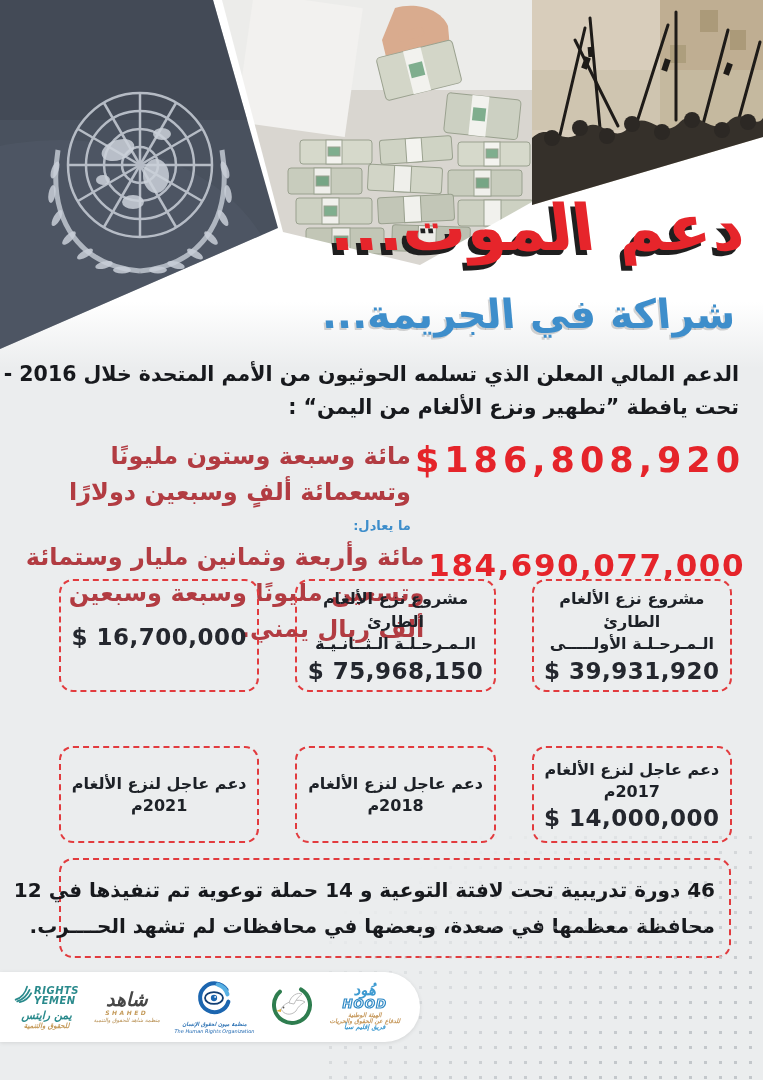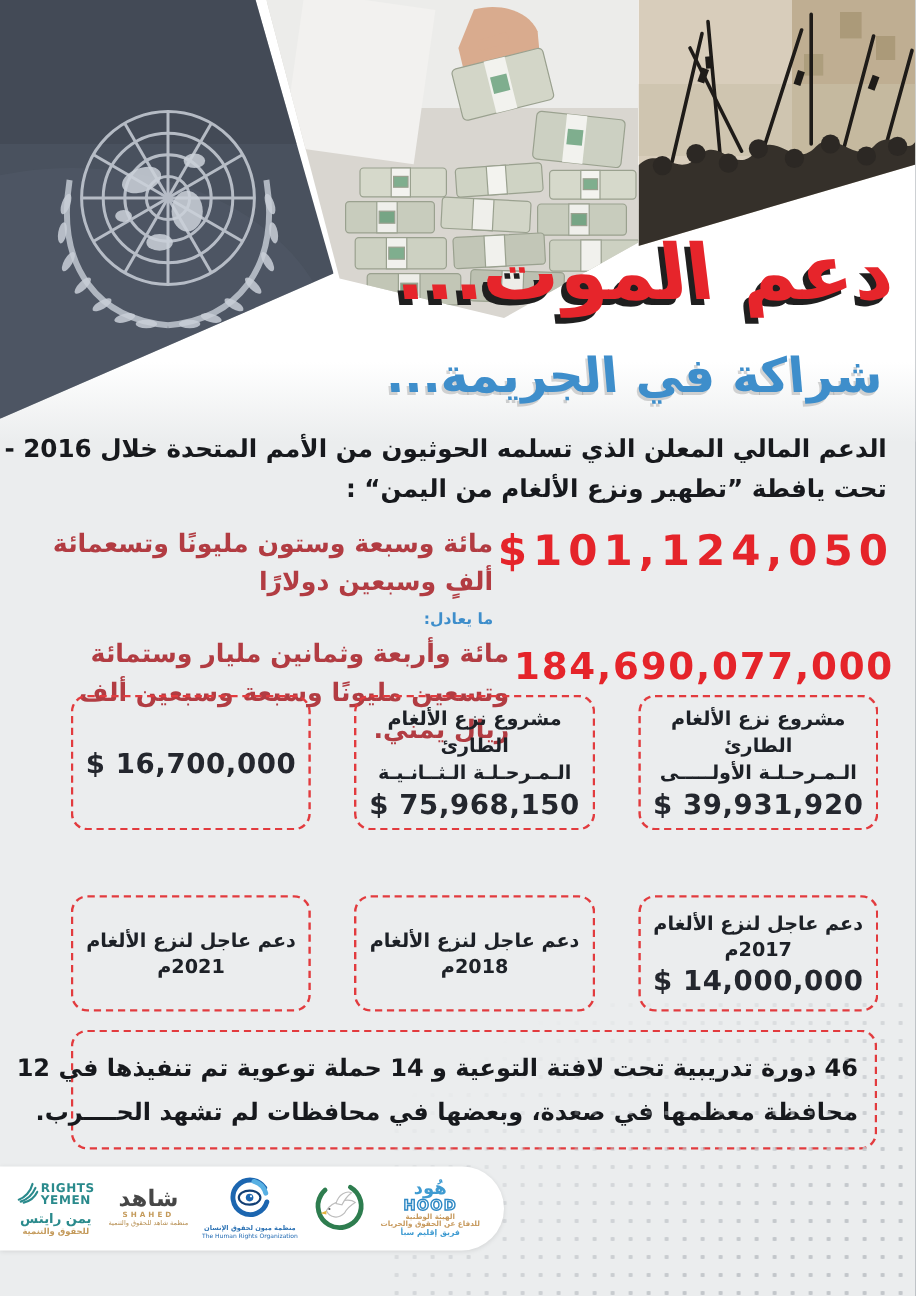--- a/index.html
+++ b/index.html
@@ -34,21 +34,21 @@
     font-weight:bold;color:#17191d;font-size:20.5px;line-height:1.6;
   }
   .intro span{display:block;white-space:nowrap;}
   
   .totals{position:absolute;top:438px;right:18px;left:18px;direction:rtl;}
   .total-row{display:flex;align-items:flex-start;}
   .big-amount{direction:ltr;unicode-bidi:isolate;font-weight:bold;color:#e5242a;white-space:nowrap;}
   .usd .big-amount{font-size:35px;letter-spacing:5px;margin-top:2px;}
   .yer .big-amount{font-size:31px;letter-spacing:1.5px;margin-top:8px;}
   .words-col{flex:1;text-align:right;margin-right:4px;}
-  .words{font-weight:bold;color:#b23c42;font-size:21px;line-height:1.5;}
+  .words{font-weight:bold;color:#b23c42;font-size:24px;line-height:1.5;}
   .equals{font-weight:bold;color:#3e8ecb;font-size:13px;margin-top:8px;}
   .yer{margin-top:6px;}
   
   .grants{
     position:absolute;top:579px;left:59px;right:31px;direction:rtl;
     display:grid;grid-template-columns:repeat(3,1fr);column-gap:36px;row-gap:54px;
   }
   .grant{
     border:2.5px dashed #e23b3e;border-radius:14px;min-height:81px;
     display:flex;flex-direction:column;justify-content:center;align-items:center;
@@ -73,21 +73,21 @@
     background-size:15px 15px;
     -webkit-mask-image:linear-gradient(to bottom right,rgba(0,0,0,0) 18%,#000 78%);
     mask-image:linear-gradient(to bottom right,rgba(0,0,0,0) 18%,#000 78%);
   }
   
   .footer{
     position:absolute;left:0;top:972px;width:420px;height:70px;background:#ffffff;
     border-radius:0 35px 35px 0;box-shadow:0 1px 4px rgba(0,0,0,.10);
     display:flex;align-items:center;justify-content:space-between;padding:0 20px 0 14px;box-sizing:border-box;
   }
-  .logo{display:flex;flex-direction:column;align-items:center;line-height:1.05;}
+  .logo{display:flex;flex-direction:column;align-items:center;line-height:1.05;font-style:italic;}
   .ry-en{display:flex;align-items:center;gap:2px;}
   .ry-en .txt{color:#2a8a8c;font-weight:bold;font-size:10px;letter-spacing:.5px;line-height:1;}
   .ry-ar1{color:#2a8a8c;font-weight:bold;font-size:11px;margin-top:2px;}
   .ry-ar2{color:#c49a5a;font-weight:bold;font-size:7px;margin-top:1px;}
   .sh-ar{color:#474747;font-weight:bold;font-size:19px;line-height:1;}
   .sh-en{color:#c49a5a;font-size:6px;letter-spacing:2.5px;font-weight:bold;margin-top:1px;}
   .sh-sub{color:#b78f52;font-size:5.5px;margin-top:2px;white-space:nowrap;}
   .my-ar{color:#2f74b5;font-size:5.5px;font-weight:bold;margin-top:2px;white-space:nowrap;}
   .my-en{color:#1c66b0;font-size:5px;margin-top:1px;white-space:nowrap;}
   .hood-ar{color:#3f9bd1;font-weight:bold;font-size:15px;line-height:1;}
@@ -253,21 +253,21 @@
     <div class="sub-title">شراكة في الجريمة...</div>
   </div>
 
   <div class="intro">
     <span>الدعم المالي المعلن الذي تسلمه الحوثيون من الأمم المتحدة خلال 2016 - 2022</span>
     <span>تحت يافطة ”تطهير ونزع الألغام من اليمن“ :</span>
   </div>
 
   <div class="totals">
     <div class="total-row usd">
-      <div class="big-amount">$101,124,050</div>
+      <div class="big-amount">$186,808,920</div>
       <div class="words-col">
         <div class="words">مائة وسبعة وستون مليونًا وتسعمائة ألفٍ وسبعين دولارًا</div>
         <div class="equals">ما يعادل:</div>
       </div>
     </div>
     <div class="total-row yer">
       <div class="big-amount">184,690,077,000</div>
       <div class="words-col">
         <div class="words" style="max-width:450px;margin-right:0;margin-left:auto;">مائة وأربعة وثمانين مليار وستمائة وتسعين مليونًا وسبعة وسبعين ألف ريال يمني.</div>
       </div>

